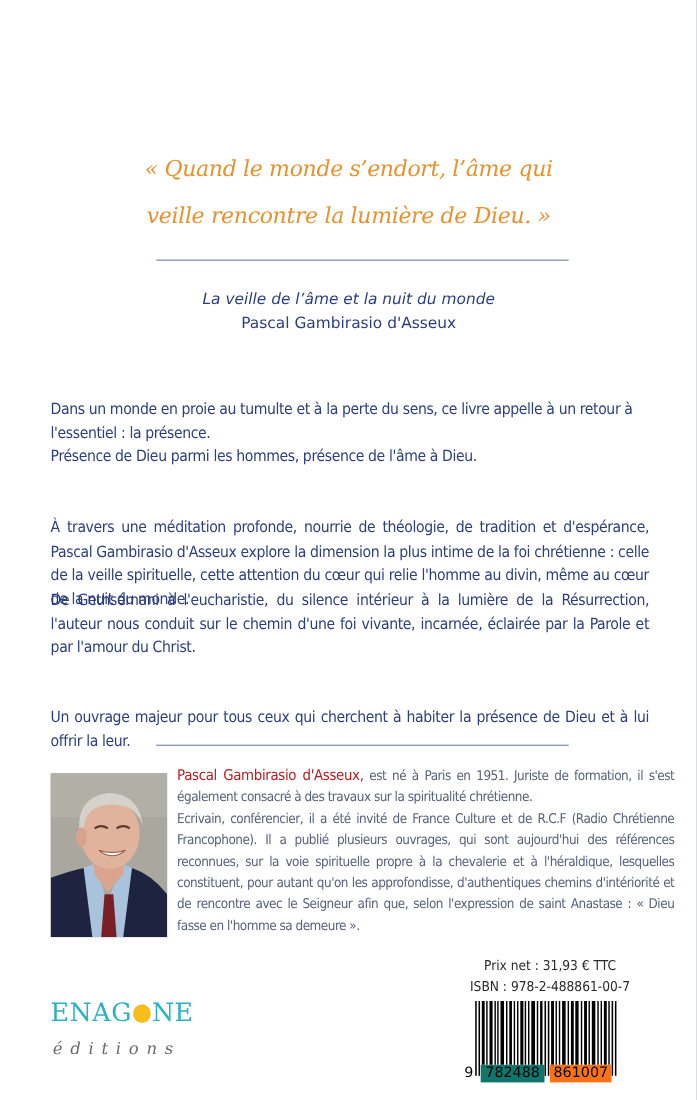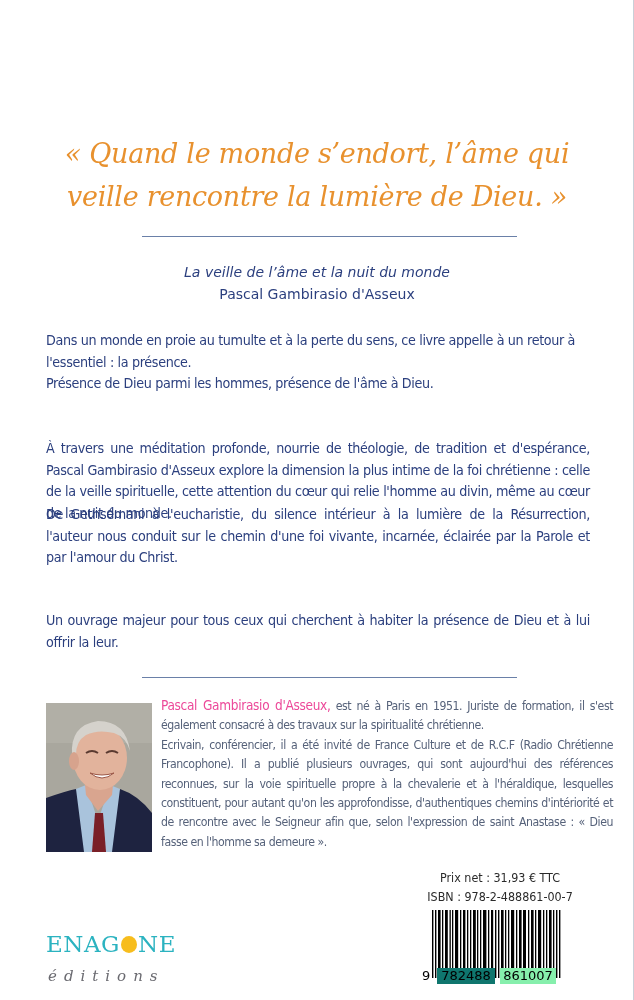--- a/index.html
+++ b/index.html
@@ -10,21 +10,21 @@
     }
     .edge-line {
       position: absolute; top: 0; right: 0; width: 1px; height: 1000px;
       background: #c9d0d8;
     }
     .quote {
       position: absolute; left: 0; top: 132px; width: 634px;
       text-align: center;
       font-family: "DejaVu Serif", "Liberation Serif", serif;
       font-style: italic;
-      font-size: 27px; line-height: 43px;
+      font-size: 20px; line-height: 43px;
       color: #e8912e;
       letter-spacing: -0.3px;
     }
     .divider {
       position: absolute; left: 142px; width: 375px; height: 1px;
       background: #6a80a8;
     }
     .divider.top { top: 236px; }
     .divider.bottom { top: 677px; }
     .title-block {
@@ -33,47 +33,48 @@
       font-family: "DejaVu Sans", sans-serif;
       font-size: 14px; line-height: 22px;
     }
     .title-block .book-title { font-style: italic; }
     .body-text {
       position: absolute; left: 46px; width: 544px;
       color: #2b3f7e;
       font-family: "DejaVu Sans Condensed", "DejaVu Sans", sans-serif;
       font-size: 14.2px; line-height: 21.5px;
       letter-spacing: -0.35px;
+      margin-top: 32px;
     }
     .body-text p { margin: 0; text-align: justify; }
     .body-text p.last-left { text-align: left; }
     .p1 { top: 330px; }
     .p2 { top: 438px; }
     .p3 { top: 504px; }
     .p4 { top: 610px; }
     .photo {
       position: absolute; left: 46px; top: 703px; width: 106px; height: 149px;
       overflow: hidden; background: #a9a79e;
     }
     .bio {
       position: absolute; left: 161px; top: 696px; width: 452px;
       color: #56627a;
       font-family: "DejaVu Sans Condensed", "DejaVu Sans", sans-serif;
       font-size: 12.2px; line-height: 19.4px;
       letter-spacing: -0.45px;
       text-align: justify;
     }
-    .bio .bio-name { color: #ec4899; font-size: 13.5px; letter-spacing: -0.3px; }
+    .bio .bio-name { color: #b91c1c; font-size: 13.5px; letter-spacing: -0.3px; }
     .logo {
       position: absolute; left: 46px; top: 908px; width: 130px;
     }
     .logo .brand {
       font-family: "DejaVu Serif", "Liberation Serif", serif;
       font-size: 23px; color: #2bb3c0; letter-spacing: 0.5px;
-      line-height: 26px; display: flex; align-items: center; margin-top: 23px;
+      line-height: 26px; display: flex; align-items: center;
     }
     .logo .brand .sun {
       display: inline-block; width: 17px; height: 17px; border-radius: 50%;
       background: #f7bd1d; margin: 0 1px;
     }
     .logo .editions {
       font-family: "DejaVu Serif", "Liberation Serif", serif;
       font-style: italic; font-size: 15px; color: #6a6a70;
       letter-spacing: 7px; line-height: 22px; margin-top: 8px; padding-left: 2px;
     }
@@ -211,14 +212,14 @@
       <rect x="124" y="0" width="1.3" height="58"></rect>
       <rect x="127" y="0" width="2.6" height="58"></rect>
       <rect x="131" y="0" width="1.3" height="58"></rect>
 
       <rect x="134" y="0" width="1.4" height="68"></rect>
       <rect x="137" y="0" width="1.4" height="68"></rect>
     </g>
   </svg>
   <div style="position:absolute; left:0; top:58px; width:10px; font-family:'DejaVu Sans', sans-serif; font-size:13px; line-height:16px; color:#000;">9</div>
   <div style="position:absolute; left:15px; top:58px; width:58px; text-align:center; font-family:'DejaVu Sans', sans-serif; font-size:13px; line-height:16px; color:#000; background:#0f766e;">782488</div>
-  <div style="position:absolute; left:78px; top:58px; width:56px; text-align:center; font-family:'DejaVu Sans', sans-serif; font-size:13px; line-height:16px; color:#000; background:#86efac;">861007</div>
+  <div style="position:absolute; left:78px; top:58px; width:56px; text-align:center; font-family:'DejaVu Sans', sans-serif; font-size:13px; line-height:16px; color:#000; background:#f97316;">861007</div>
 </div>
 
 </body></html>

